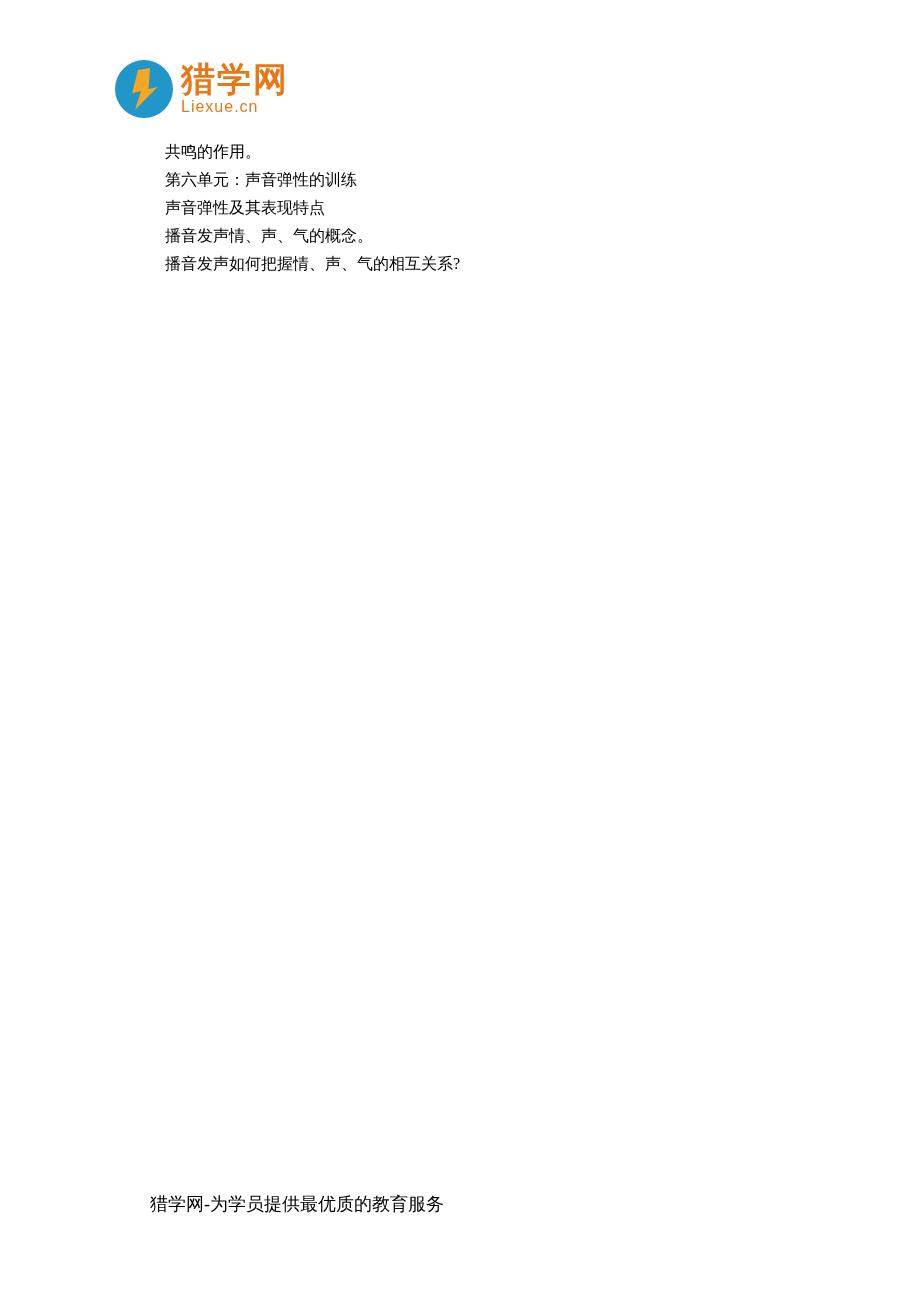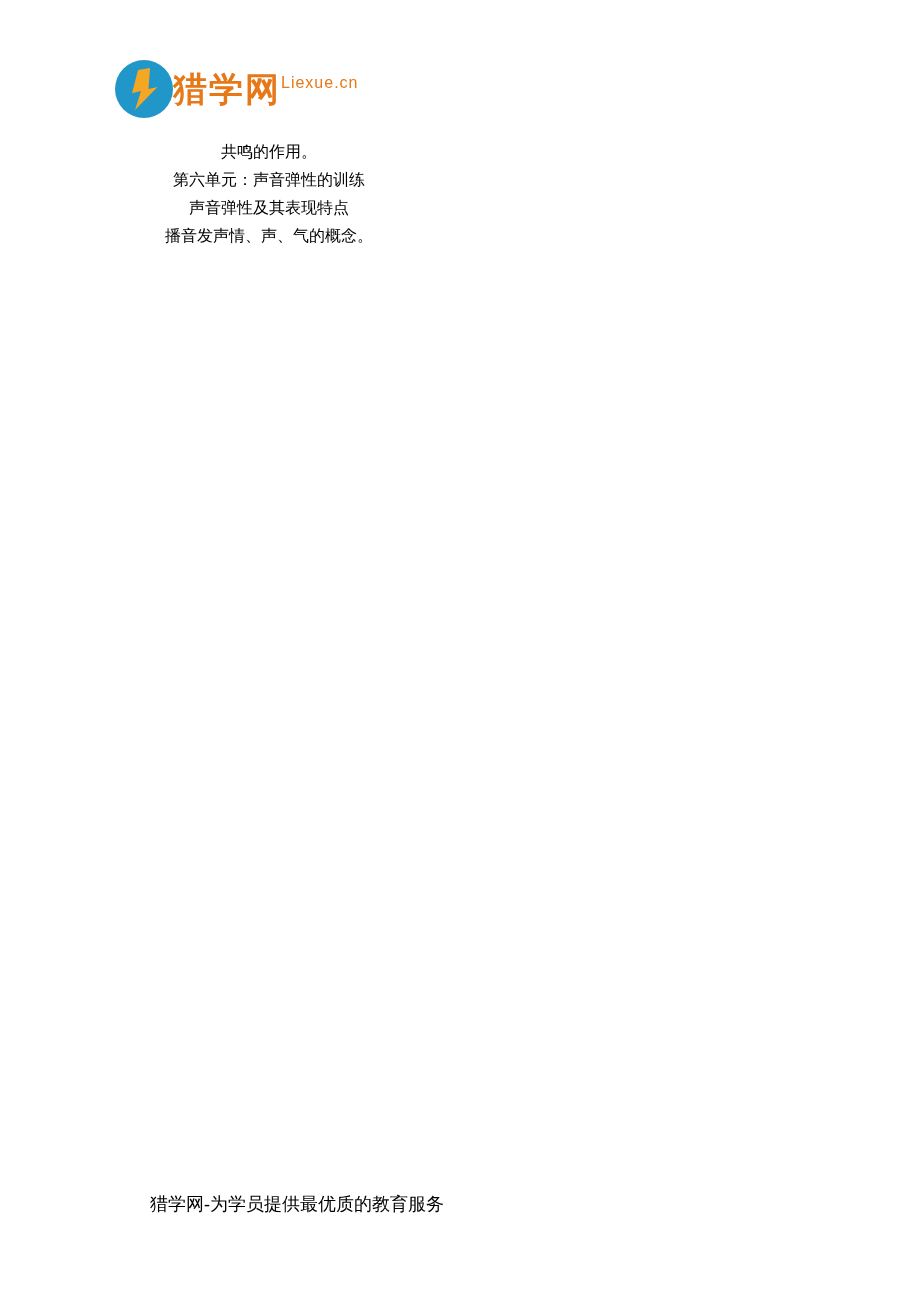--- a/index.html
+++ b/index.html
@@ -37,22 +37,23 @@
       content: '';
       position: absolute;
       width: 30px;
       height: 42px;
       background: #f5a623;
       clip-path: polygon(30% 5%, 70% 0%, 65% 50%, 95% 45%, 20% 100%, 40% 55%, 10% 60%);
       left: 14px;
       top: 8px;
     }
     .logo-text {
+      margin-left: 8px;
       display: flex;
-      flex-direction: row;
+      flex-direction: column;
       justify-content: center;
     }
     .logo-cn {
       font-family: "Microsoft YaHei", "黑体", sans-serif;
       font-size: 34px;
       font-weight: bold;
       color: #e67817;
       line-height: 1;
       letter-spacing: 2px;
     }
@@ -76,21 +77,20 @@
     .content {
       position: absolute;
       top: 138px;
       left: 165px;
       font-size: 16px;
       line-height: 28px;
       color: #000;
     }
     .content p {
       margin: 0;
-      text-align: center;
     }
     .footer {
       position: absolute;
       bottom: 86px;
       left: 150px;
       font-family: "SimSun", "宋体", serif;
       font-size: 18px;
       color: #000;
     }
   </style>
@@ -105,17 +105,18 @@
       <div class="logo-en">Liexue.cn</div>
     </div>
   </div>
 </div>
 
 <div class="content">
   <p>共鸣的作用。</p>
   <p>第六单元：声音弹性的训练</p>
   <p>声音弹性及其表现特点</p>
   <p>播音发声情、声、气的概念。</p>
+  <p>播音发声如何把握情、声、气的相互关系?</p>
 </div>
 
 <div class="footer">
   <span>猎学网-为学员提供最优质的教育服务</span>
 </div>
 
 </body></html>

